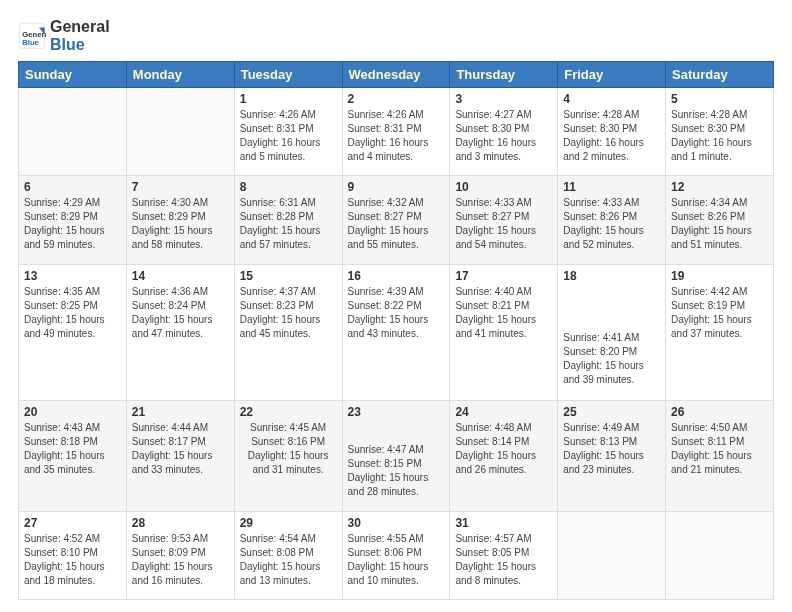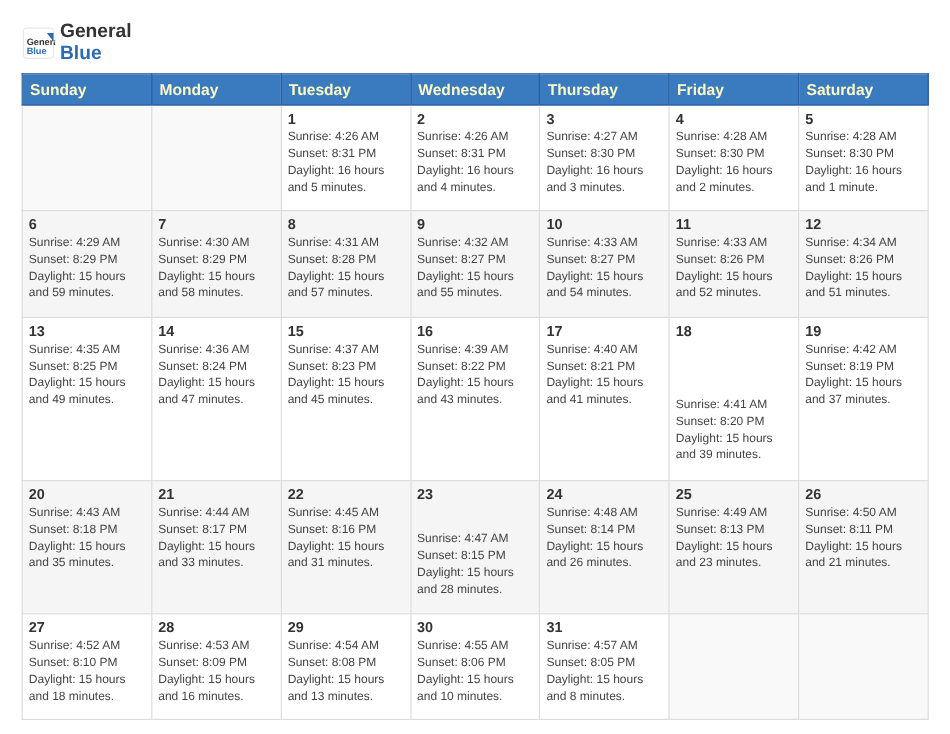--- a/index.html
+++ b/index.html
@@ -175,21 +175,21 @@
           </td>
           <td>
             <span class="day-number">7</span>
             <div class="day-info" style="white-space: pre-line;">Sunrise: 4:30 AM
 Sunset: 8:29 PM
 Daylight: 15 hours
 and 58 minutes.</div>
           </td>
           <td>
             <span class="day-number">8</span>
-            <div class="day-info" style="white-space: pre-line;">Sunrise: 4:31 AM
+            <div class="day-info" style="white-space: pre-line;">Sunrise: 6:31 AM
 Sunset: 8:28 PM
 Daylight: 15 hours
 and 57 minutes.</div>
           </td>
           <td>
             <span class="day-number">9</span>
             <div class="day-info" style="white-space: pre-line;">Sunrise: 4:32 AM
 Sunset: 8:27 PM
 Daylight: 15 hours
 and 55 minutes.</div>
@@ -277,21 +277,21 @@
           </td>
           <td>
             <span class="day-number">21</span>
             <div class="day-info" style="white-space: pre-line;">Sunrise: 4:44 AM
 Sunset: 8:17 PM
 Daylight: 15 hours
 and 33 minutes.</div>
           </td>
           <td>
             <span class="day-number">22</span>
-            <div class="day-info" style="white-space: pre-line;">Sunrise: 4:45 AM
+            <div class="day-info" style="white-space: pre-line; text-align: center;">Sunrise: 4:45 AM
 Sunset: 8:16 PM
 Daylight: 15 hours
 and 31 minutes.</div>
           </td>
           <td>
             <span class="day-number">23</span>
             <div class="day-info" style="white-space: pre-line; margin-top: 24px;">Sunrise: 4:47 AM
 Sunset: 8:15 PM
 Daylight: 15 hours
 and 28 minutes.</div>
@@ -321,21 +321,21 @@
         <tr>
           <td>
             <span class="day-number">27</span>
             <div class="day-info" style="white-space: pre-line;">Sunrise: 4:52 AM
 Sunset: 8:10 PM
 Daylight: 15 hours
 and 18 minutes.</div>
           </td>
           <td>
             <span class="day-number">28</span>
-            <div class="day-info" style="white-space: pre-line;">Sunrise: 4:53 AM
+            <div class="day-info" style="white-space: pre-line;">Sunrise: 9:53 AM
 Sunset: 8:09 PM
 Daylight: 15 hours
 and 16 minutes.</div>
           </td>
           <td>
             <span class="day-number">29</span>
             <div class="day-info" style="white-space: pre-line;">Sunrise: 4:54 AM
 Sunset: 8:08 PM
 Daylight: 15 hours
 and 13 minutes.</div>

